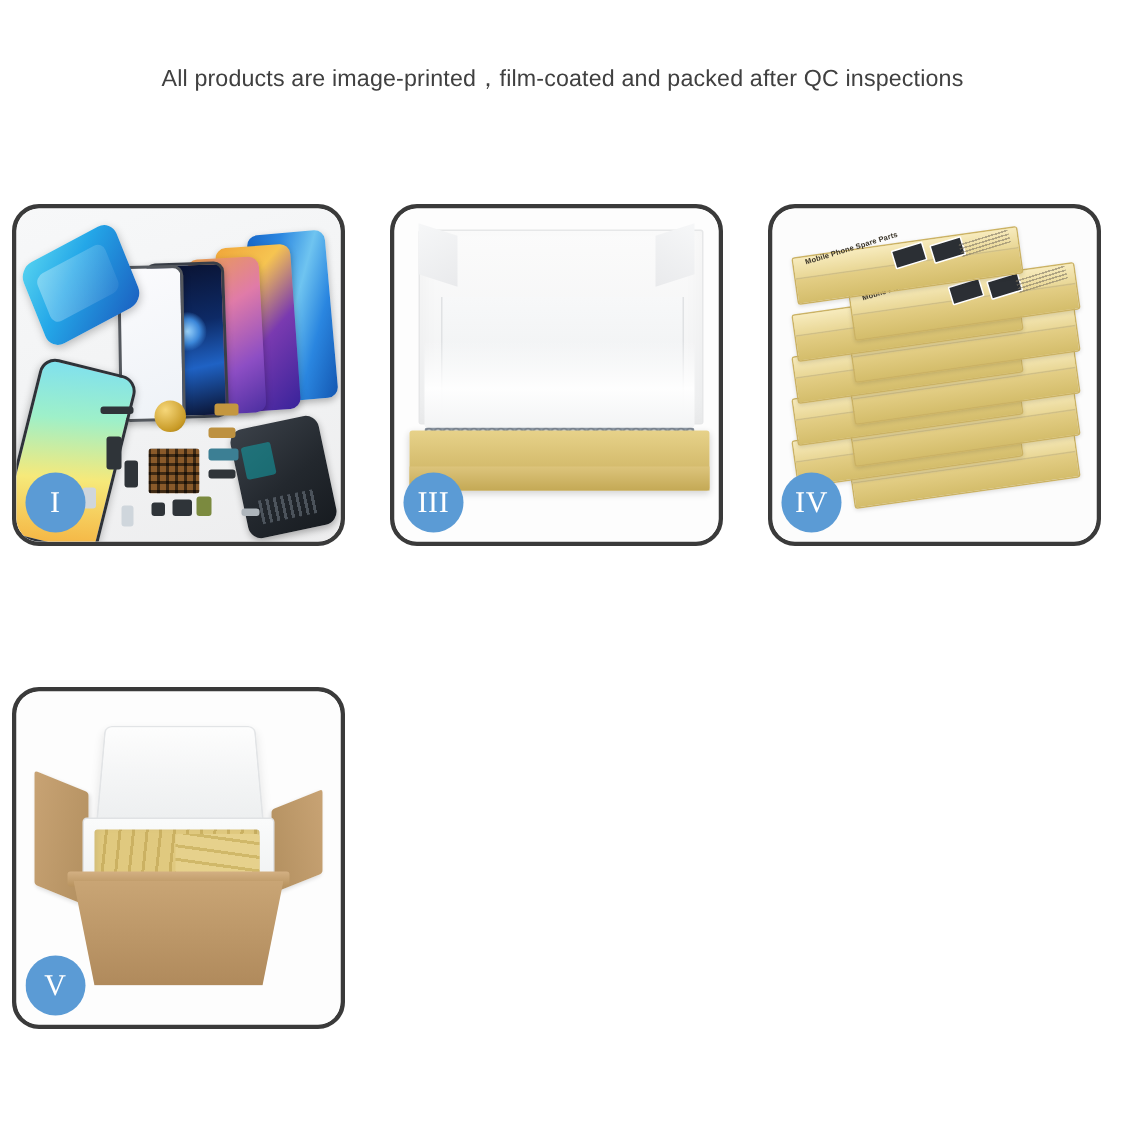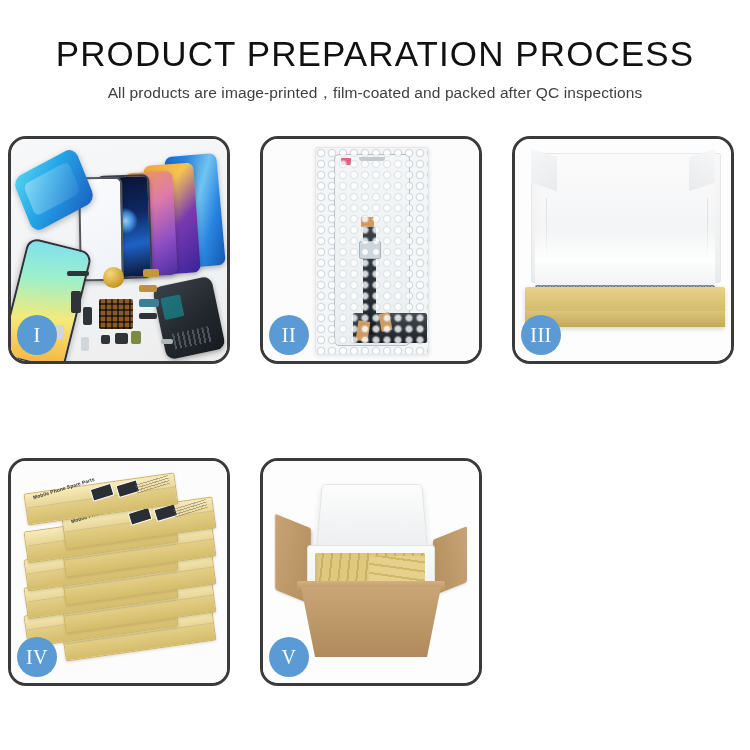--- a/index.html
+++ b/index.html
@@ -476,21 +476,20 @@
     transform: rotate(19deg);
     transform-origin: left top;
   }
   .c6-tab1 { position:absolute; left:38px; top:102px; width:16px; height:20px; background:#a9accc; opacity:0.35; border-radius:1px; }
   .c6-tab2 { position:absolute; left:42px; top:166px; width:16px; height:18px; background:#a9accc; opacity:0.35; border-radius:1px; }
 </style>
 </head>
 <body>
 
 <div class="header">
-  <div class="title">PRODUCT PREPARATION PROCESS</div>
   <div class="subtitle">All products are image-printed，film-coated and packed after QC inspections</div>
 </div>
 
 <div class="grid">
 
   <div class="panel">
     <div class="panel-inner p1">
       <div class="phone ph-back"></div>
       <div class="phone ph-5"></div>
       <div class="phone ph-4"></div>
@@ -511,38 +510,20 @@
       <div class="pt" style="left:90px;top:196px;width:9px;height:9px;"></div>
       <div class="pt" style="left:104px;top:194px;width:13px;height:11px;"></div>
       <div class="pt" style="left:120px;top:192px;width:10px;height:13px;background:#7b8a3f;"></div>
       <div class="pt" style="left:70px;top:198px;width:8px;height:14px;background:#cfd6dc;"></div>
       <div class="pt" style="left:44px;top:186px;width:9px;height:14px;background:#cfd6dc;"></div>
       <div class="pt" style="left:150px;top:200px;width:12px;height:5px;background:#aeb5bb;"></div>
     </div>
     <div class="badge">I</div>
   </div>
 
-  <div class="panel">
-    <div class="panel-inner p2">
-      <div class="bubble-bag">
-        <div class="lcd">
-          <div class="lcd-notch"></div>
-          <div class="pink-tab"></div>
-          <div class="tape-a"></div>
-          <div class="flex-strip"></div>
-          <div class="flex-conn"></div>
-          <div class="bot-clump"></div>
-          <div class="tape-b"></div>
-          <div class="tape-c"></div>
-        </div>
-        <div class="bubble-overlay"></div>
-      </div>
-    </div>
-    <div class="badge">II</div>
-  </div>
 
   <div class="panel">
     <div class="panel-inner p3">
       <div class="box3-lid">
         <div class="box3-lid-inner"></div>
       </div>
       <div class="box3-flap-l"></div>
       <div class="box3-flap-r"></div>
       <div class="box3-foamsheet"></div>
       <div class="box3-foam"></div>

